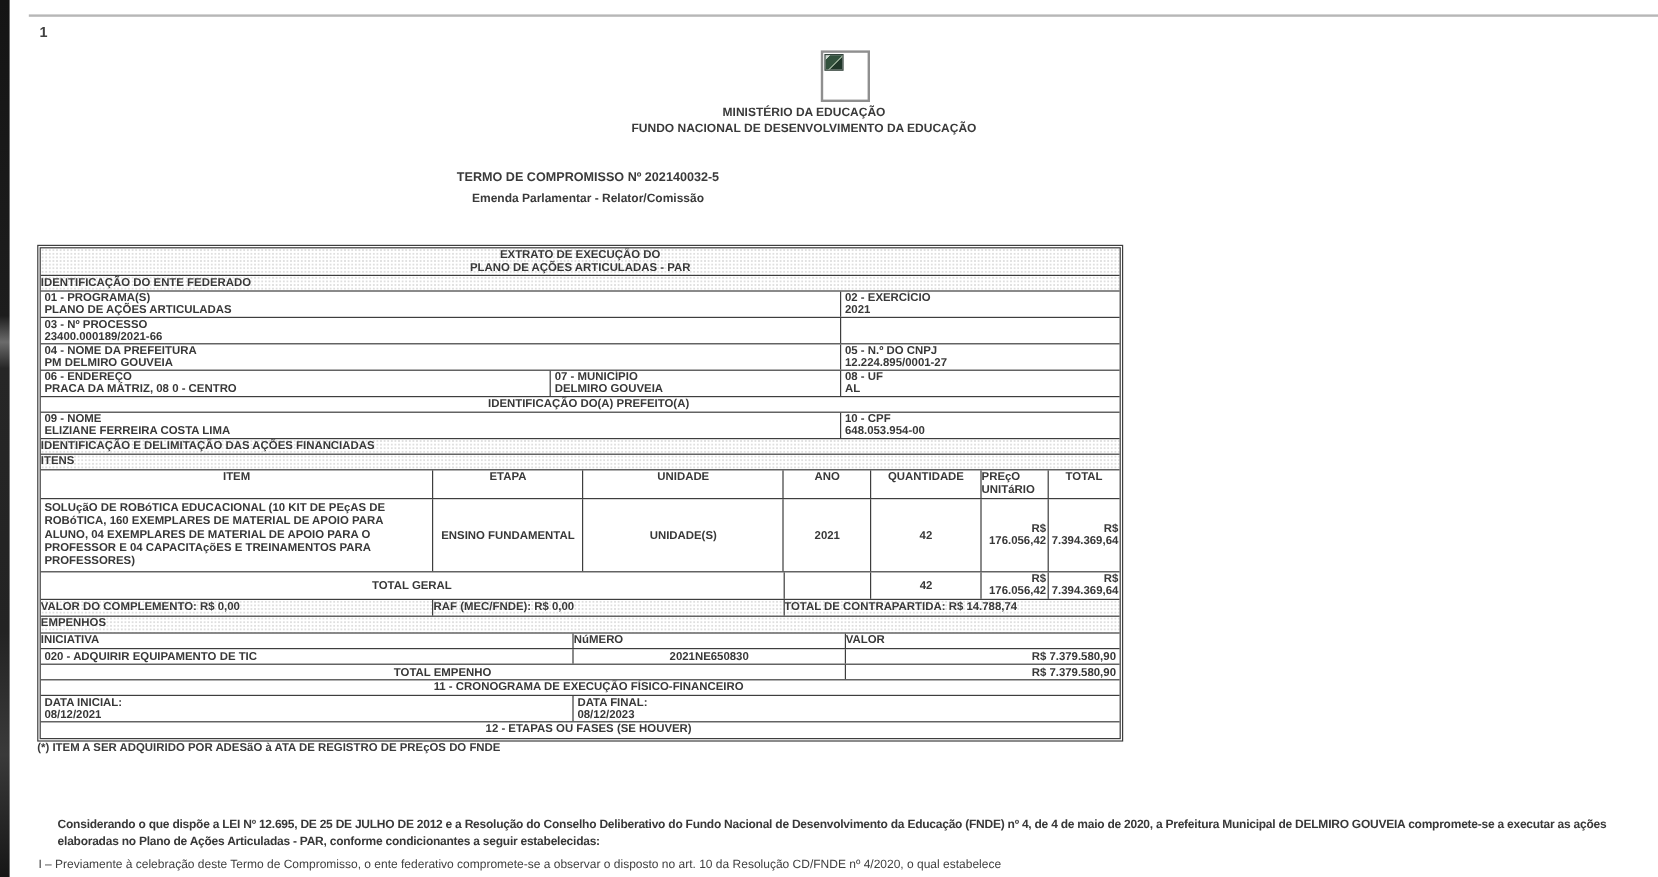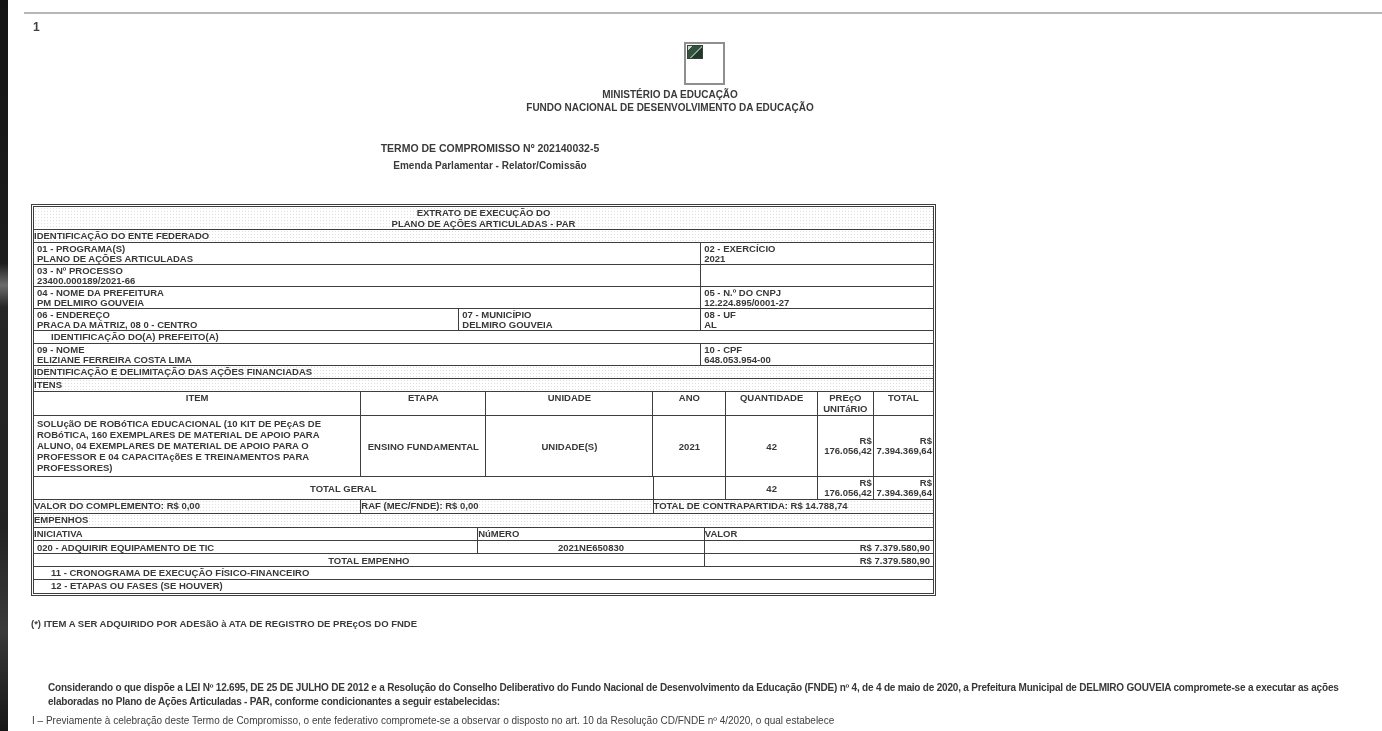--- a/index.html
+++ b/index.html
@@ -27,23 +27,23 @@
 
   
   .tbl{position:absolute;left:31px;top:204px;width:899px;border:3px double #3e3e3e;background:#fff;}
   .r{display:flex;border-top:1px solid #3e3e3e;box-sizing:content-box;}
   .r.nb{border-top:none;}
   .cell{border-left:1px solid #3e3e3e;box-sizing:border-box;overflow:hidden;}
   .cell:first-child{border-left:none;}
   .lv{padding:1px 3px 0;}
   .lab,.val{font-size:9.5px;font-weight:700;line-height:10px;white-space:nowrap;}
   .sect{font-size:9.5px;font-weight:700;line-height:12px;text-align:left;}
-  .sect-left{font-size:9.5px;font-weight:700;line-height:12px;text-align:left;padding:0 3px;margin-left:14px;}
+  .sect-left{font-size:9.5px;font-weight:700;line-height:12px;text-align:center;padding:0 3px;margin-left:14px;}
   .tx{background-image:radial-gradient(rgba(95,95,95,0.20) 0.7px,rgba(0,0,0,0) 0.8px);background-size:3px 3px;}
-  .hcell{display:flex;justify-content:center;align-items:flex-start;text-align:center;
+  .hcell{display:flex;justify-content:center;align-items:flex-start;text-align:left;
     font-size:9.5px;font-weight:700;line-height:10.5px;padding-top:1px;}
   .c{display:flex;align-items:center;justify-content:center;font-size:9.5px;font-weight:700;}
   .money{display:flex;flex-direction:column;justify-content:center;align-items:flex-end;
     text-align:right;font-size:9.5px;font-weight:700;line-height:10.5px;padding:0 1px;}
   .item-text{font-size:9.5px;font-weight:700;line-height:11px;padding:2px 3px;}
   .left-val{display:flex;align-items:center;font-size:9.5px;font-weight:700;padding:0 3px;}
   .right-val{display:flex;align-items:center;justify-content:flex-end;font-size:9.5px;font-weight:700;padding:0 3px;}
   .heading-2l{width:100%;text-align:center;font-size:9.5px;font-weight:700;line-height:11px;padding-top:0;}
 
   .footnote{position:absolute;left:31px;top:618px;width:899px;text-align:left;
@@ -208,20 +208,30 @@
 
     <div class="r" style="height:12px">
       <div class="cell c" style="width:74.5%">TOTAL EMPENHO</div>
       <div class="cell right-val" style="width:25.5%">R$ 7.379.580,90</div>
     </div>
 
     <div class="r" style="height:12px">
       <div class="cell sect-left" style="width:100%">11 - CRONOGRAMA DE EXECUÇÃO FÍSICO-FINANCEIRO</div>
     </div>
 
+    <div class="r" style="height:21px">
+      <div class="cell lv" style="width:49.3%">
+        <div class="lab">DATA INICIAL:</div>
+        <div class="val">08/12/2021</div>
+      </div>
+      <div class="cell lv" style="width:50.7%">
+        <div class="lab">DATA FINAL:</div>
+        <div class="val">08/12/2023</div>
+      </div>
+    </div>
 
     <div class="r" style="height:13px">
       <div class="cell sect-left" style="width:100%">12 - ETAPAS OU FASES (SE HOUVER)</div>
     </div>
 
   </div>
 
   <div class="footnote">(*) ITEM A SER ADQUIRIDO POR ADESãO à ATA DE REGISTRO DE PREçOS DO FNDE</div>
 
   <div class="p1">Considerando o que dispõe a LEI Nº 12.695, DE 25 DE JULHO DE 2012 e a Resolução do Conselho Deliberativo do Fundo Nacional de Desenvolvimento da Educação (FNDE) nº 4, de 4 de maio de 2020, a Prefeitura Municipal de DELMIRO GOUVEIA compromete-se a executar as ações elaboradas no Plano de Ações Articuladas - PAR, conforme condicionantes a seguir estabelecidas:</div>

